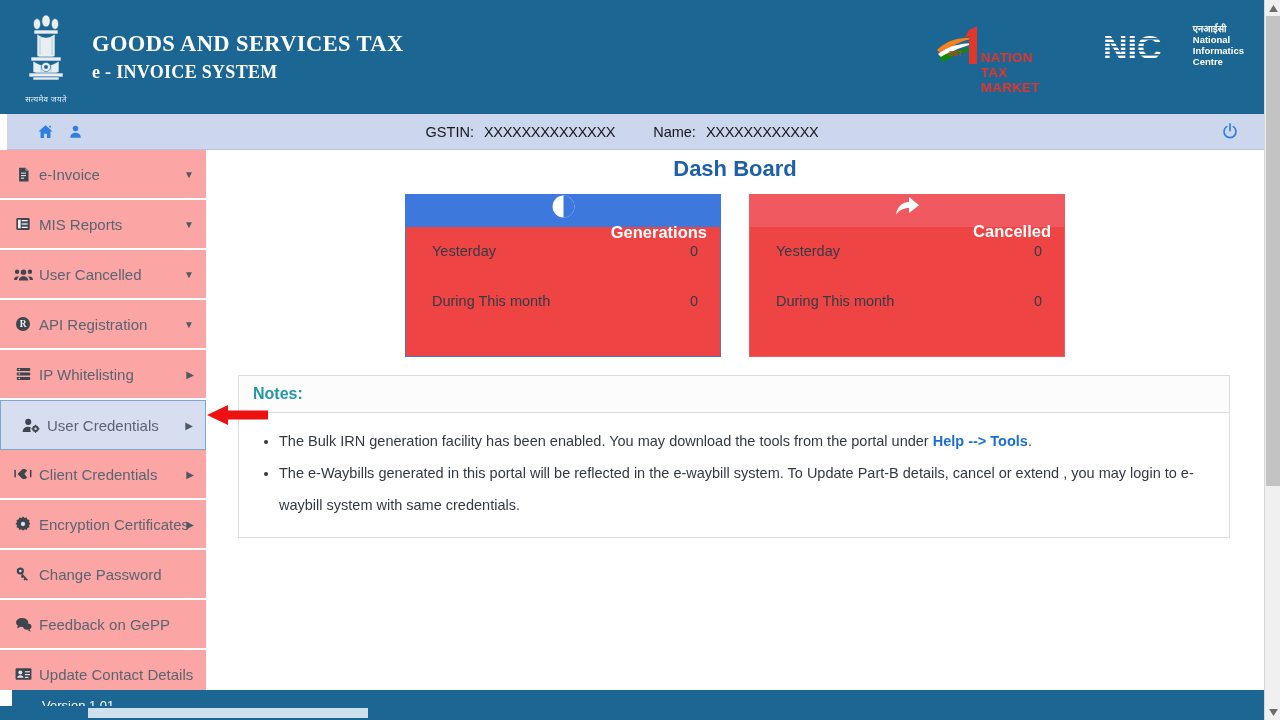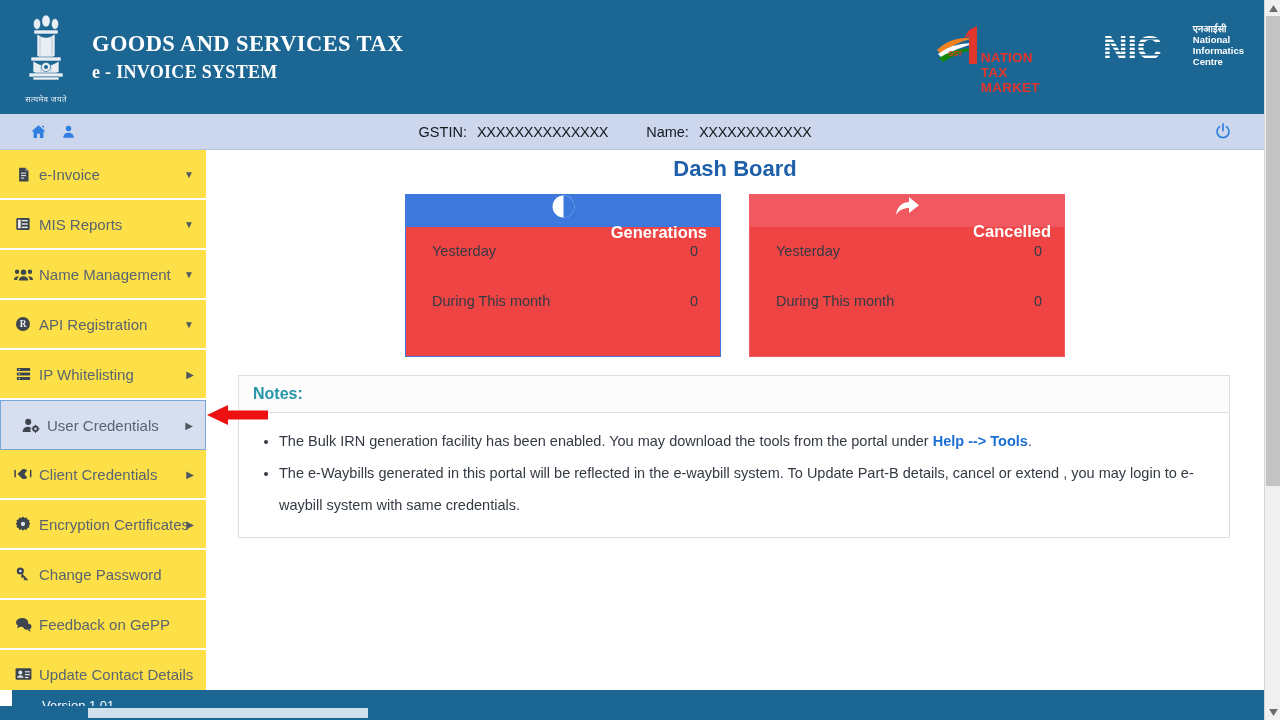--- a/index.html
+++ b/index.html
@@ -55,21 +55,21 @@
   }
   
   .nic { display: flex; align-items: center; gap: 6px; }
   .nic-letters { display: block; }
   .nic-txt { line-height: 11px; }
   .nic-hindi { font-size: 9.5px; color: #fff; font-weight: bold; }
   .nic-en { font-size: 9.5px; color: #fff; font-weight: bold; }
 
   
   .topbar {
-    position: absolute; top: 114px; left: 0;
+    position: absolute; top: 114px; left: 7px;
     width: 1264px; height: 36px;
     background: #ccd6ec;
     border-bottom: 1px solid #b6c2dc;
     display: flex; align-items: center;
   }
   .topbar-icons { display: flex; align-items: center; gap: 14px; margin-left: 30px; }
   .tb-icon { cursor: pointer; line-height: 0; }
   .topbar-center {
     position: absolute; left: 0; right: 0;
     text-align: center;
@@ -88,21 +88,21 @@
     position: absolute; top: 150px; left: 0;
     width: 206px; height: 540px;
     background: #eef1f6;
     overflow: hidden;
   }
   .side-item {
     position: relative;
     height: 50px;
     display: flex; align-items: center;
     padding-left: 10px; padding-right: 10px;
-    background: #fde047;
+    background: #fca5a5;
     border-bottom: 2px solid #ffffff;
     cursor: pointer;
     color: #555f6b;
   }
   .side-item .ico {
     width: 26px; min-width: 26px;
     display: flex; align-items: center; justify-content: center;
     color: #3e454d;
     line-height: 0;
   }
@@ -401,21 +401,21 @@
       <span class="ico">
         <svg width="19" height="15" viewBox="0 0 28 20" fill="#3e454d" aria-hidden="true">
           <circle cx="14" cy="6.5" r="4"></circle>
             <path d="M7 19 c0-4 3.2-6.4 7-6.4 s7 2.4 7 6.4 Z"></path>
           <circle cx="4.5" cy="6" r="3.2"></circle>
             <path d="M0 18 c0-3.2 2-5.2 4.8-5.2 1 0 1.9 .2 2.6 .6 -1.6 1.1-2.6 2.7-2.8 4.6 Z"></path>
           <circle cx="23.5" cy="6" r="3.2"></circle>
             <path d="M28 18 c0-3.2-2-5.2-4.8-5.2 -1 0-1.9 .2-2.6 .6 1.6 1.1 2.6 2.7 2.8 4.6 Z"></path>
         </svg>
       </span>
-      <span class="lbl">Name Management</span>
+      <span class="lbl">User Cancelled</span>
       <span class="caret">▼</span>
     </div>
 
     <div class="side-item">
       <span class="ico">
         <svg width="16" height="16" viewBox="0 0 24 24" aria-hidden="true">
           <circle cx="12" cy="12" r="10.5" fill="#3e454d"></circle>
           <text x="12" y="17.2" text-anchor="middle" font-family="Liberation Serif, serif" font-size="14" font-weight="bold" fill="#eef1f6">R</text>
         </svg>
       </span>

